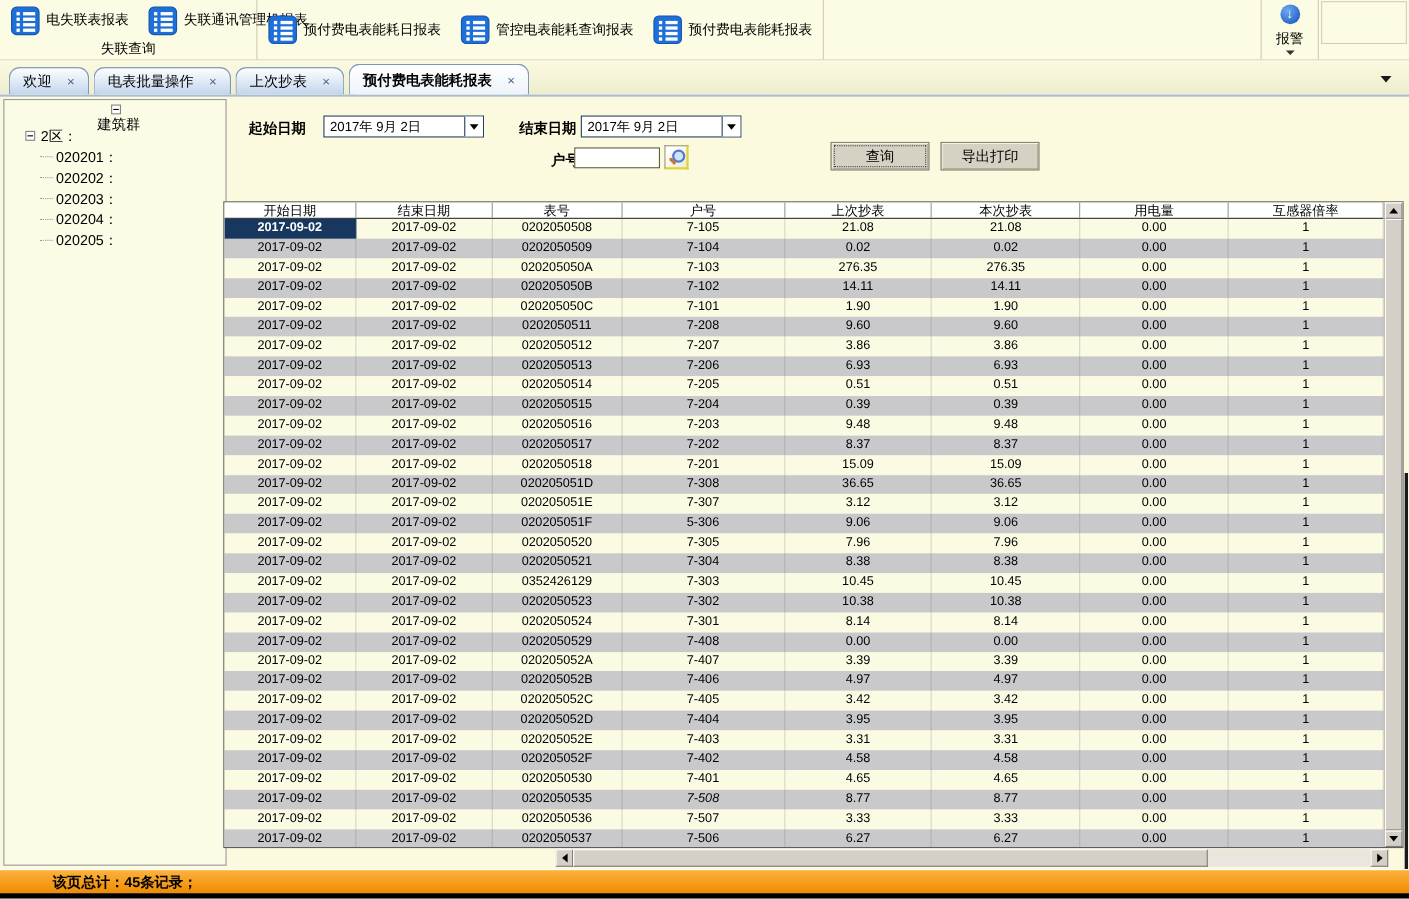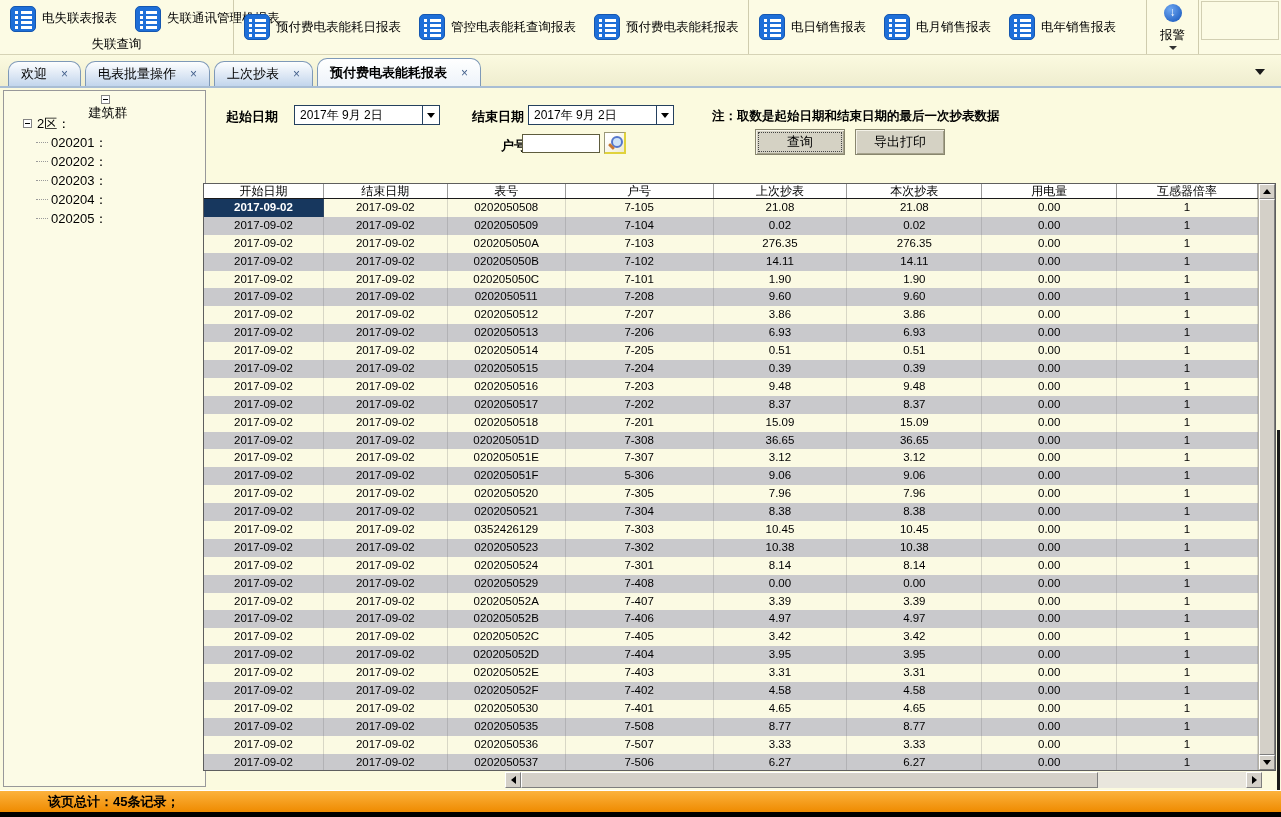--- a/index.html
+++ b/index.html
@@ -157,34 +157,20 @@
             <span class="list-icon"></span>
             <span class="tb-btn-label">管控电表能耗查询报表</span>
           </div>
           <div class="tb-btn">
             <span class="list-icon"></span>
             <span class="tb-btn-label">预付费电表能耗报表</span>
           </div>
         </div>
       </div>
       <div class="tb-group" style="width: 398px;">
-        <div class="tb-row">
-          <div class="tb-btn">
-            <span class="list-icon"></span>
-            <span class="tb-btn-label">电日销售报表</span>
-          </div>
-          <div class="tb-btn">
-            <span class="list-icon"></span>
-            <span class="tb-btn-label">电月销售报表</span>
-          </div>
-          <div class="tb-btn">
-            <span class="list-icon"></span>
-            <span class="tb-btn-label">电年销售报表</span>
-          </div>
-        </div>
       </div>
     </div>
   <div class="alarm-group">
     <span class="alarm-icon"></span>
     <span class="alarm-label">报警</span>
     <span class="alarm-caret"></span>
   </div>
   <div class="tb-spacer"></div>
 </div>
 
@@ -248,21 +234,20 @@
     <span class="combo-value">2017年 9月 2日</span>
     <span class="combo-btn"></span>
   </div>
 
   <span class="lbl" style="left:472px;top:20px">结束日期</span>
   <div class="combo" style="left:528px;top:17px">
     <span class="combo-value">2017年 9月 2日</span>
     <span class="combo-btn"></span>
   </div>
 
-  <span class="note">注：取数是起始日期和结束日期的最后一次抄表数据</span>
 
   <span class="lbl" style="left:501px;top:49px">户号</span>
   <input class="account-input" value="" style="">
   <span class="search-btn">
     <span class="mag"></span>
   </span>
 
   <button class="push-btn focused" style="left:755px;top:41px">查询</button>
   <button class="push-btn" style="left:855px;top:41px">导出打印</button>
 
@@ -566,21 +551,21 @@
             <span class="gr-cell" style="width: 148px;">7-401</span>
             <span class="gr-cell" style="width: 134px;">4.65</span>
             <span class="gr-cell" style="width: 135px;">4.65</span>
             <span class="gr-cell" style="width: 135px;">0.00</span>
             <span class="gr-cell" style="width: 141px;">1</span>
           </div>
           <div class="grid-row row-gray">
             <span class="gr-cell" style="width: 120px;">2017-09-02</span>
             <span class="gr-cell" style="width: 124px;">2017-09-02</span>
             <span class="gr-cell" style="width: 118px;">0202050535</span>
-            <span class="gr-cell" style="width: 148px;">7-508</span>
+            <span class="gr-cell" style="width: 148px; font-style: italic;">7-508</span>
             <span class="gr-cell" style="width: 134px;">8.77</span>
             <span class="gr-cell" style="width: 135px;">8.77</span>
             <span class="gr-cell" style="width: 135px;">0.00</span>
             <span class="gr-cell" style="width: 141px;">1</span>
           </div>
           <div class="grid-row row-yellow">
             <span class="gr-cell" style="width: 120px;">2017-09-02</span>
             <span class="gr-cell" style="width: 124px;">2017-09-02</span>
             <span class="gr-cell" style="width: 118px;">0202050536</span>
             <span class="gr-cell" style="width: 148px;">7-507</span>

